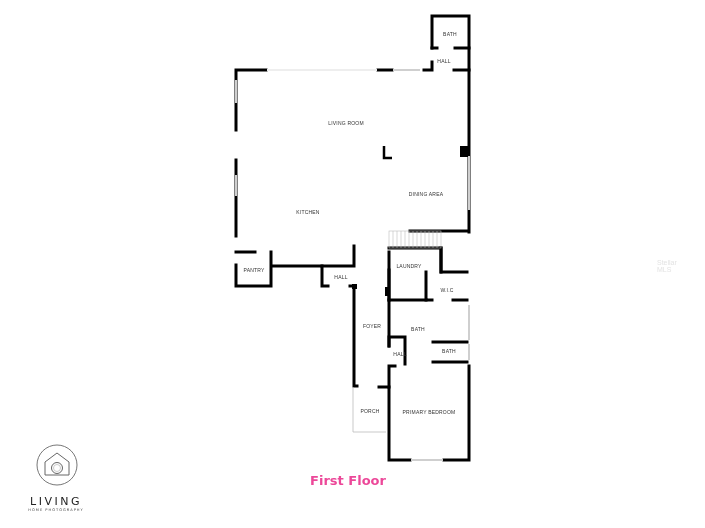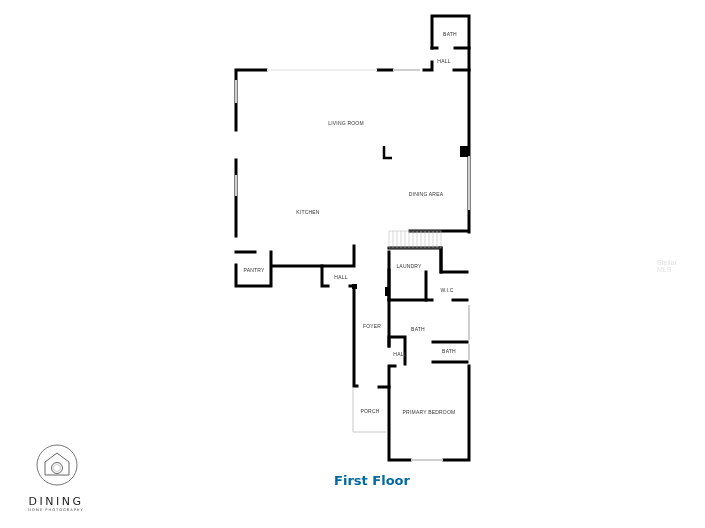--- a/index.html
+++ b/index.html
@@ -1,19 +1,19 @@
 <!DOCTYPE html>
 <html><head>
 <meta charset="utf-8">
 <style>
   html, body { margin:0; padding:0; background:#ffffff; }
   body { width:705px; height:528px; position:relative; overflow:hidden; font-family:"Liberation Sans", sans-serif; }
   svg.plan { position:absolute; left:0; top:0; }
   .room-label { position:absolute; font-size:5px; color:#333; letter-spacing:0.2px; transform:translate(-50%,-50%); white-space:nowrap; font-family:"Liberation Sans", sans-serif; }
-  .floor-title { position:absolute; left:372px; top:480px; transform:translate(-50%,-50%); font-size:13px; font-weight:bold; color:#0369a1; font-family:"DejaVu Sans", sans-serif; }
+  .floor-title { position:absolute; left:348px; top:480px; transform:translate(-50%,-50%); font-size:13px; font-weight:bold; color:#ec4899; font-family:"DejaVu Sans", sans-serif; }
   .watermark { position:absolute; left:673px; top:266px; transform:translate(-50%,-50%); font-size:7px; color:#e3e3e3; font-family:"Liberation Sans", sans-serif; }
   .logo { position:absolute; left:8px; top:440px; width:95px; height:80px; }
   .logo-text { position:absolute; left:56px; top:495px; transform:translateX(-50%); font-size:11px; letter-spacing:2.5px; color:#222; font-family:"DejaVu Sans", sans-serif; }
   .logo-sub { position:absolute; left:56px; top:508px; transform:translateX(-50%); font-size:3.6px; letter-spacing:1px; color:#444; font-family:"DejaVu Sans", sans-serif; white-space:nowrap; }
 </style>
 </head>
 <body>
 
 <svg class="plan" width="705" height="528" viewBox="0 0 705 528">
   <g stroke="#000" stroke-width="3" fill="none" stroke-linecap="square">
@@ -110,14 +110,14 @@
 
 <div class="watermark">Stellar MLS</div>
 <div class="floor-title">First Floor</div>
 
 <svg class="logo" width="95" height="80" viewBox="0 0 95 80">
   <circle cx="49" cy="25" r="20" fill="none" stroke="#777" stroke-width="1"></circle>
   <path d="M37,35 L37,22 L49,13 L61,22 L61,35 Z" fill="none" stroke="#666" stroke-width="1"></path>
   <circle cx="49" cy="28" r="5.5" fill="none" stroke="#666" stroke-width="1"></circle>
   <circle cx="49" cy="28" r="3.5" fill="none" stroke="#aaa" stroke-width="0.6"></circle>
 </svg>
-<div class="logo-text">DINING</div>
+<div class="logo-text">LIVING</div>
 <div class="logo-sub">HOME PHOTOGRAPHY</div>
 
 </body></html>

